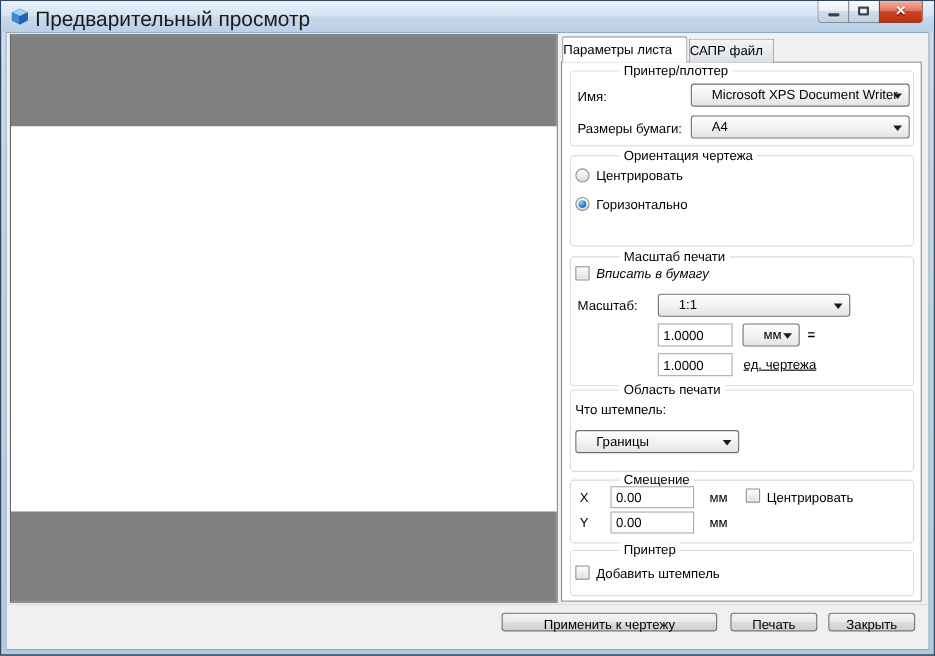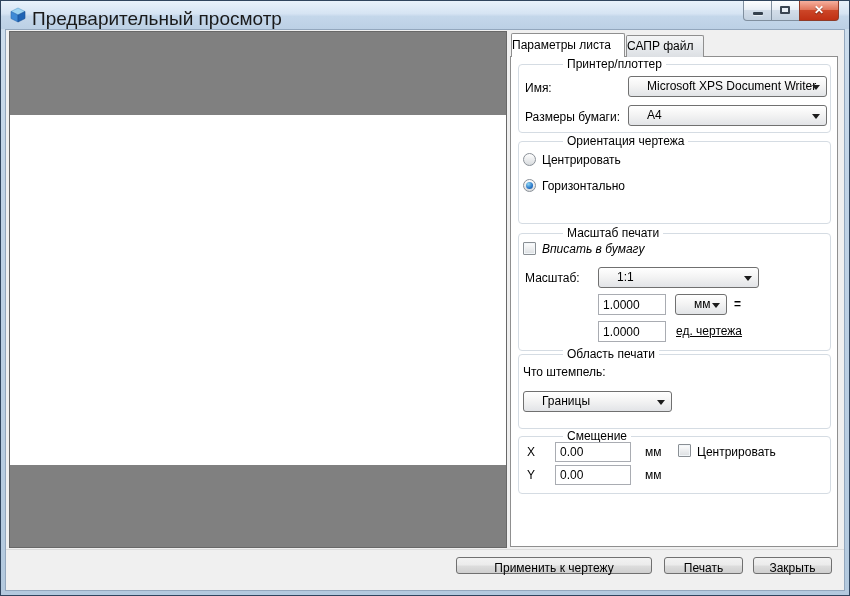--- a/index.html
+++ b/index.html
@@ -152,21 +152,21 @@
     <span class="lbl" style="left:23px;top:11px;">Центрировать</span>
     <span class="radio checked" style="left:4px;top:37px;"></span>
     <span class="lbl" style="left:23px;top:37px;">Горизонтально</span>
   </div>
 
   <div class="group g3">
     <span class="group-title">Масштаб печати</span>
     <span class="checkbox" style="left:4px;top:8px;"></span>
     <span class="lbl" style="left:23px;top:8px;font-style:italic;">Вписать в бумагу</span>
     <span class="lbl" style="left:6px;top:37px;">Масштаб:</span>
-    <div class="combo" style="left:79px;top:33px;width:161px;">
+    <div class="combo" style="left:79px;top:33px;width:175px;">
       <span>1:1</span>
       <span class="combo-arrow"></span>
     </div>
     <input class="textbox" style="left: 79px; top: 60px; width: 68px;" value="1.0000">
     <div class="combo" style="left:156px;top:60px;width:52px;">
       <span>мм</span>
       <span class="combo-arrow"></span>
     </div>
     <span class="lbl" style="left:215px;top:63px;font-weight:bold;">=</span>
     <input class="textbox" style="left: 79px; top: 87px; width: 68px;" value="1.0000">
@@ -187,19 +187,24 @@
     <span class="lbl" style="left:8px;top:8px;">X</span>
     <input class="textbox" style="left: 36px; top: 5px; width: 76px; height: 20px;" value="0.00">
     <span class="lbl" style="left:126px;top:8px;">мм</span>
     <span class="checkbox" style="left:159px;top:7px;"></span>
     <span class="lbl" style="left:178px;top:8px;">Центрировать</span>
     <span class="lbl" style="left:8px;top:31px;">Y</span>
     <input class="textbox" style="left: 36px; top: 28px; width: 76px; height: 20px;" value="0.00">
     <span class="lbl" style="left:126px;top:31px;">мм</span>
   </div>
 
+  <div class="group g6">
+    <span class="group-title">Принтер</span>
+    <span class="checkbox" style="left:4px;top:13px;"></span>
+    <span class="lbl" style="left:23px;top:13px;">Добавить штемпель</span>
+  </div>
 
   <div class="footer-sep"></div>
   <div class="btn" style="left:455px;top:556px;width:196px;">Применить к чертежу</div>
   <div class="btn" style="left:663px;top:556px;width:79px;">Печать</div>
   <div class="btn" style="left:752px;top:556px;width:79px;">Закрыть</div>
 
 </div>
 
 </body></html>

